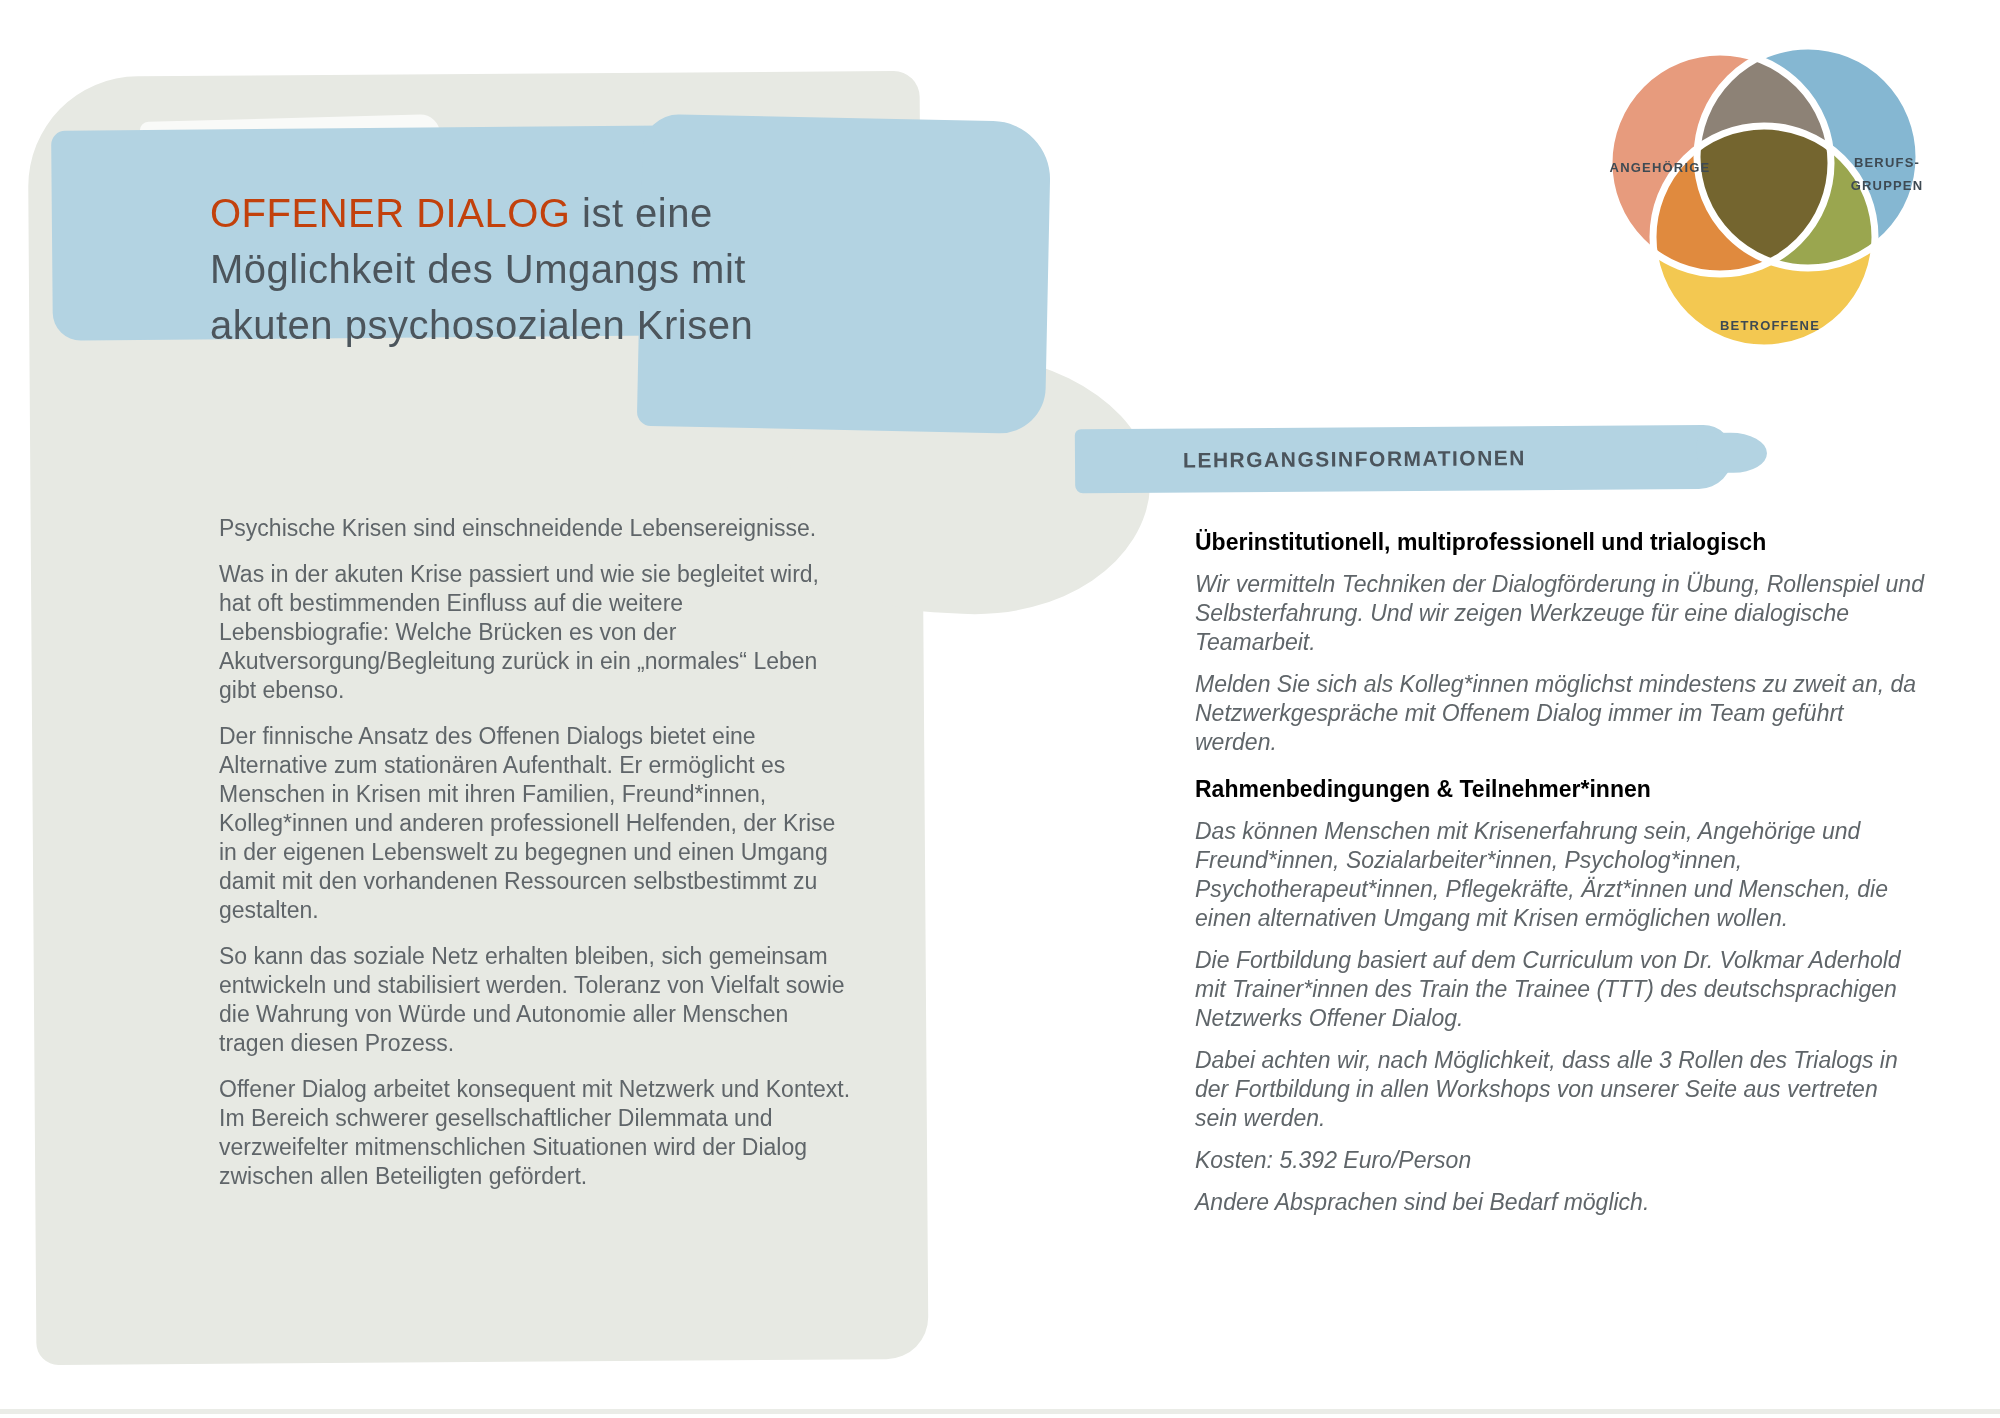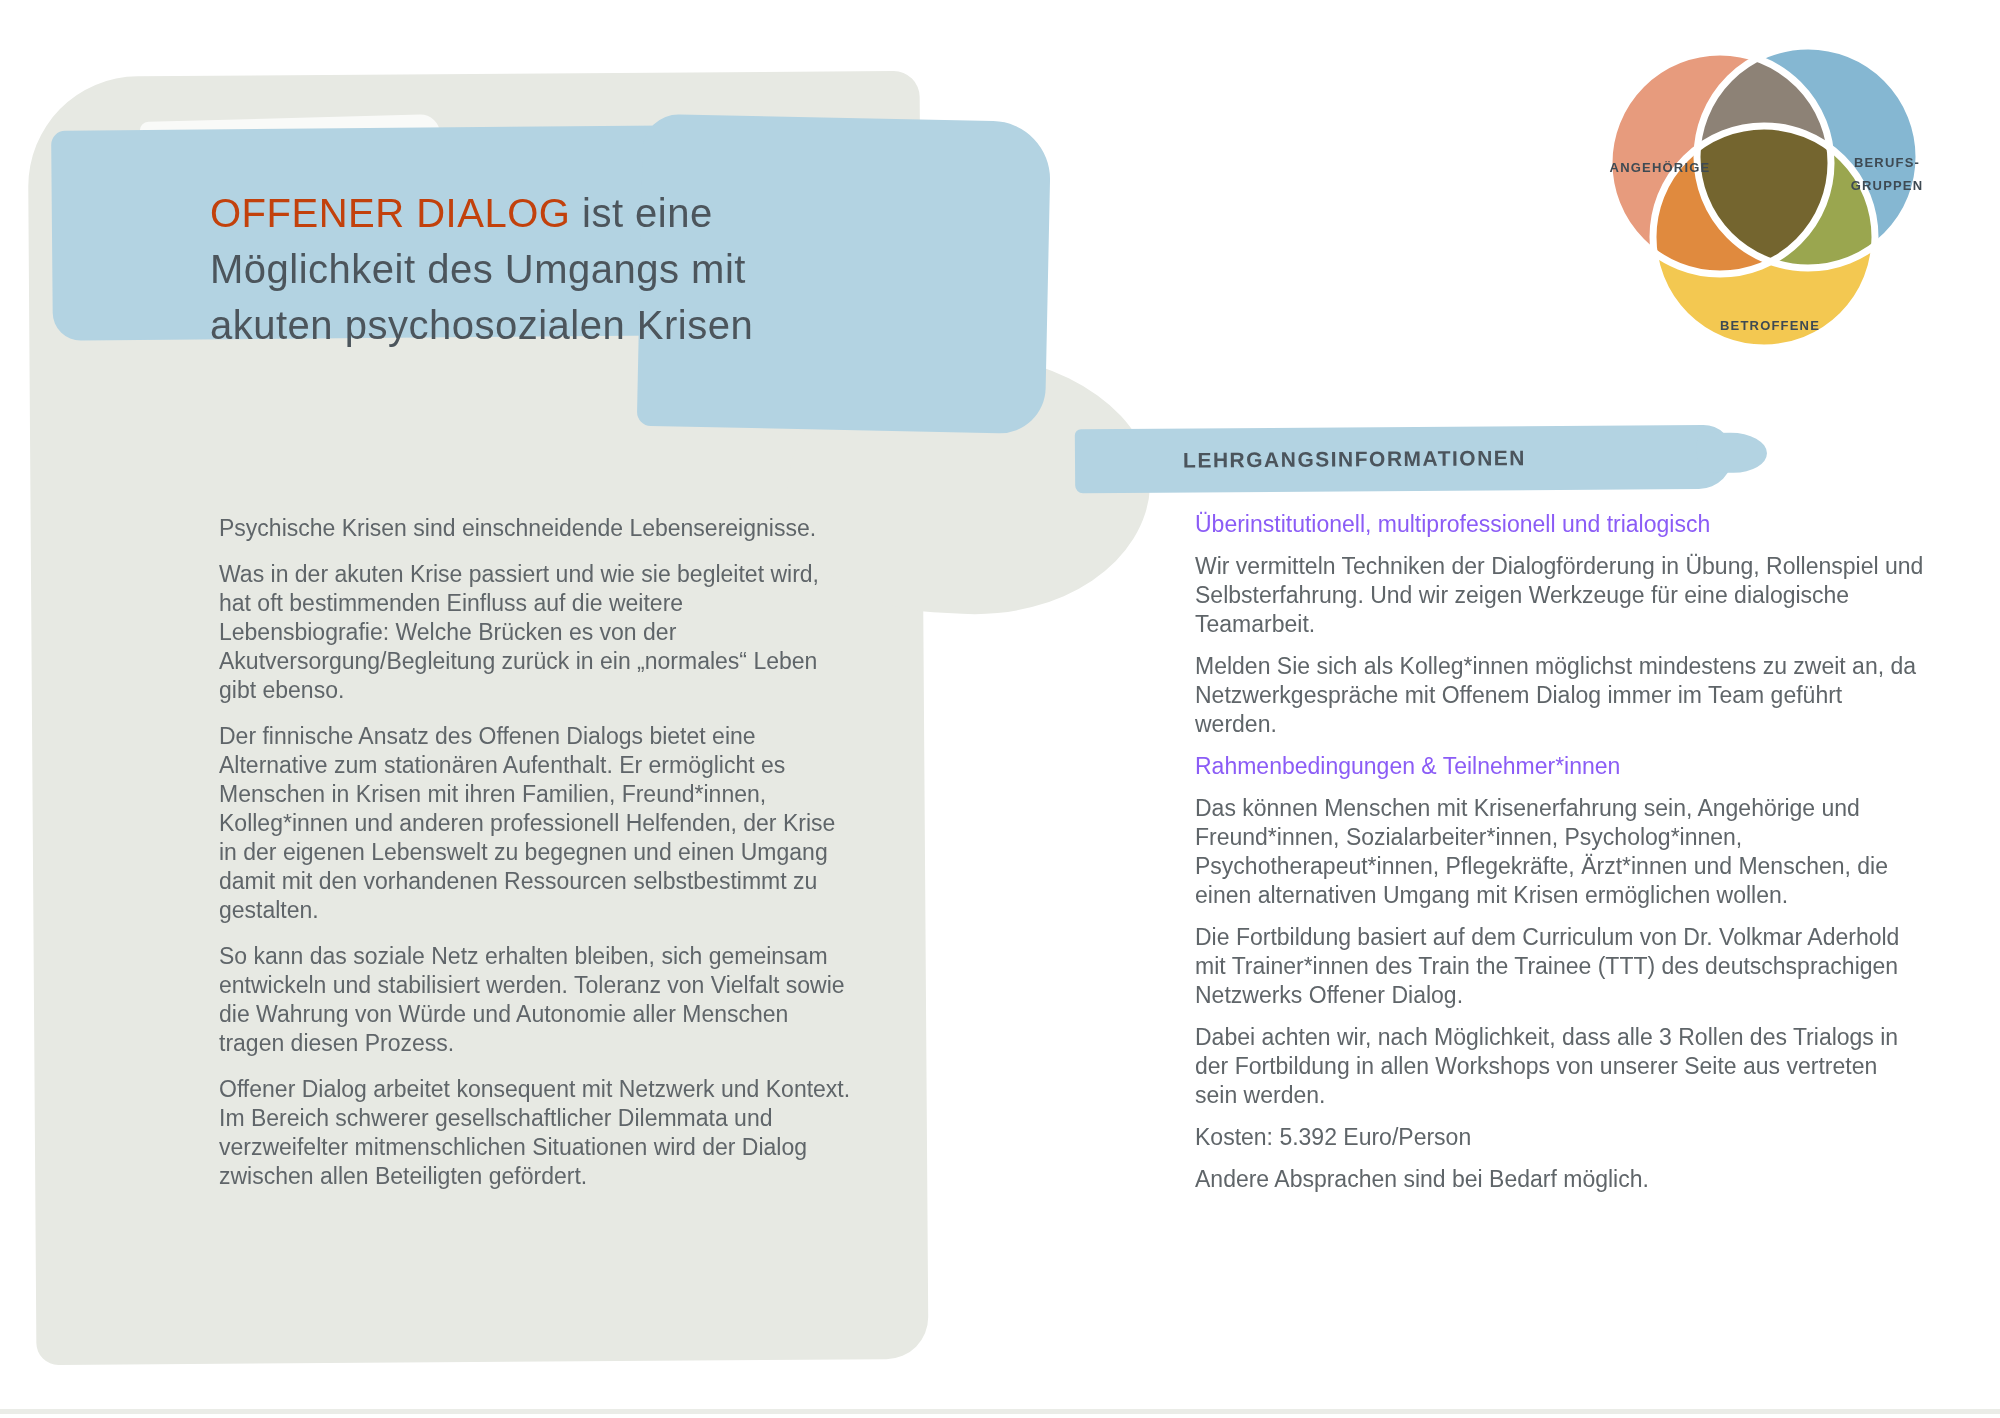--- a/index.html
+++ b/index.html
@@ -68,25 +68,25 @@
   .banner-label{
     padding-left:108px;
     font-size:21px;font-weight:700;letter-spacing:1.5px;
     color:#4b545c;
   }
   
   .right-col{
     position:absolute;left:1195px;top:510px;width:730px;
     font-size:23px;line-height:29px;
   }
-  .right-col p{margin:0 0 13px 0;}
+  .right-col p{margin:0 0 13px 0;font-style:italic;}
   .right-col h2{
-    margin:0 0 13px 0;
-    font-size:23px;line-height:29px;font-weight:400;
-    color:#8b5cf6;
+    margin:18px 0 13px 0;
+    font-size:23px;line-height:29px;font-weight:700;
+    color:#000000;
   }
   .venn{position:absolute;left:1580px;top:25px;width:400px;height:340px;}
   .venn text{
     font-family:"Liberation Sans","DejaVu Sans",sans-serif;
     font-size:13px;font-weight:700;letter-spacing:1.2px;fill:#3e4a53;
   }
   .bottom-edge{
     position:absolute;left:0;top:1409px;width:2000px;height:5px;
     background:#e3e5df;opacity:.75;
   }

